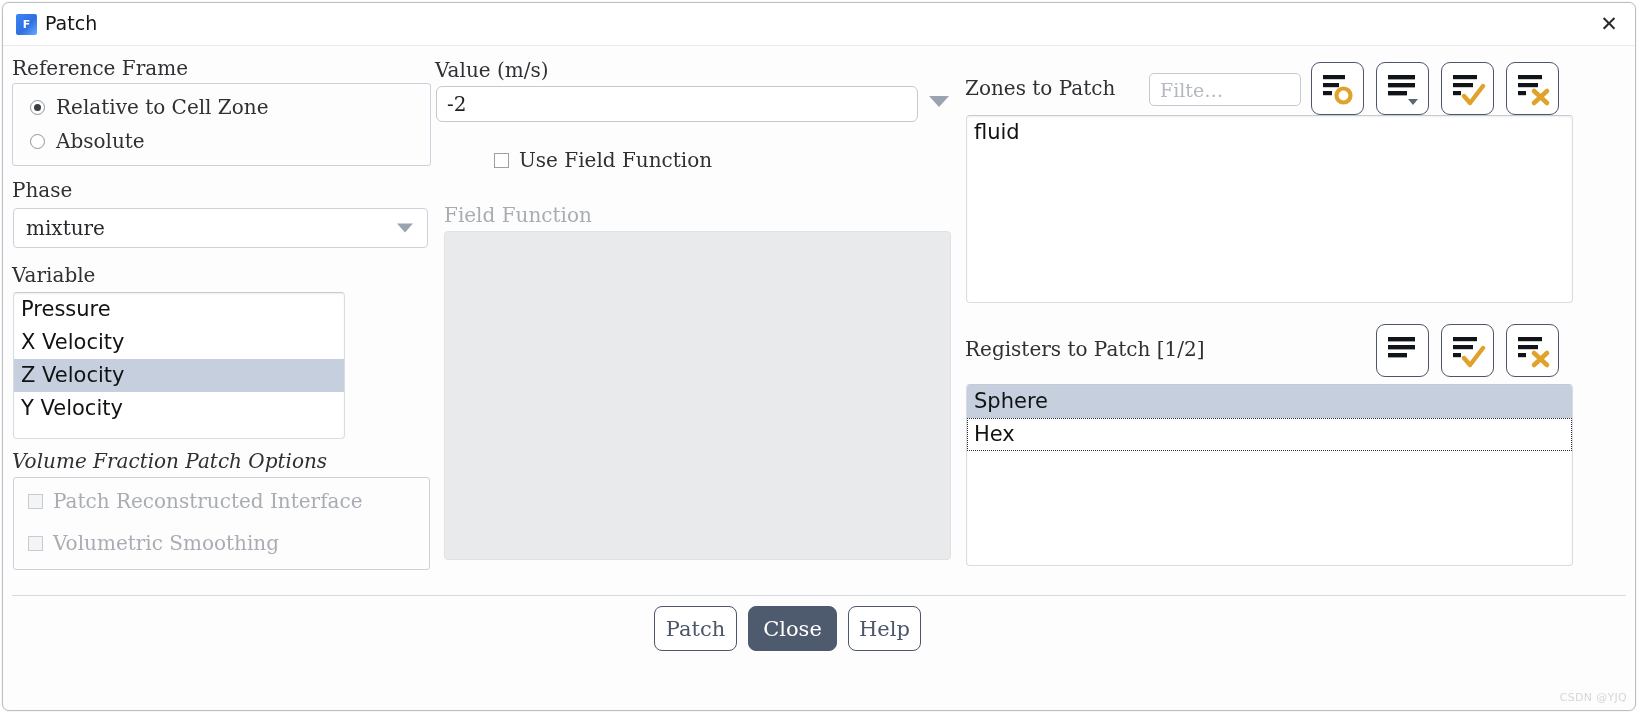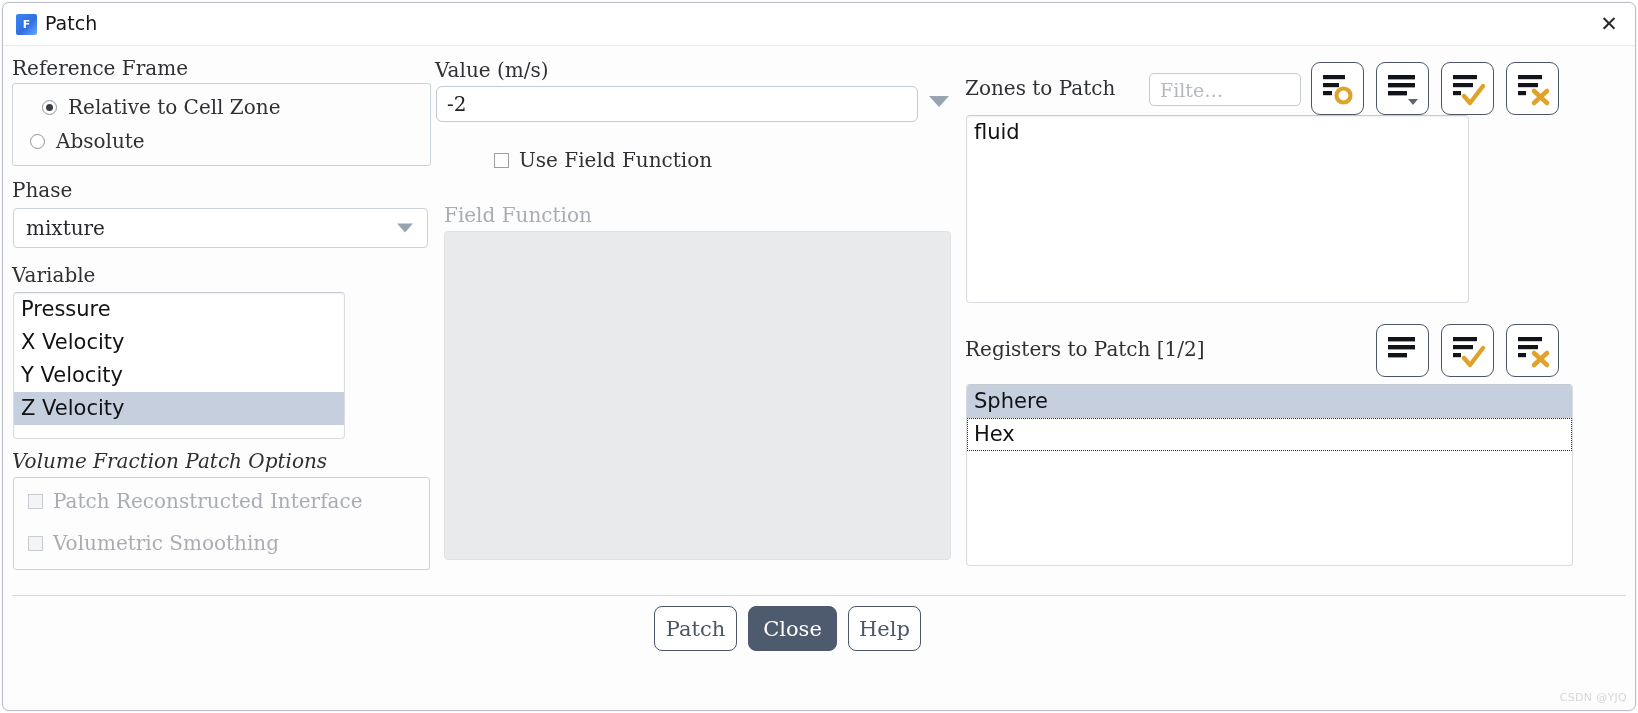--- a/index.html
+++ b/index.html
@@ -205,42 +205,42 @@
 <div class="window">
 
   <div class="titlebar">
     <div class="app-logo">F</div>
     <div class="title-text">Patch</div>
     <div class="close-btn">✕</div>
   </div>
 
   <div class="grp-label" style="left:9px; top:53px;">Reference Frame</div>
   <div class="panel" style="left:9px; top:80px; width:419px; height:83px;">
-    <div class="radio-row" style="left:29px; top:11px;">
+    <div class="radio-row" style="left:17px; top:11px;">
       <span class="radio on"></span>
       <span>Relative to Cell Zone</span>
     </div>
     <div class="radio-row" style="left:17px; top:45px;">
       <span class="radio"></span>
       <span>Absolute</span>
     </div>
   </div>
 
   <div class="grp-label" style="left:9px; top:175px;">Phase</div>
   <div class="combo" style="left:10px; top:205px; width:415px; height:40px;">
     <span class="val">mixture</span>
     <span class="caret"></span>
   </div>
 
   <div class="grp-label" style="left:9px; top:260px;">Variable</div>
   <div class="listbox sunken" style="left:10px; top:289px; width:332px; height:147px;">
     <div class="lrow">Pressure</div>
     <div class="lrow">X Velocity</div>
+    <div class="lrow sel">Z Velocity</div>
     <div class="lrow">Y Velocity</div>
-    <div class="lrow sel">Z Velocity</div>
   </div>
 
   <div class="grp-label" style="left:9px; top:446px;font-style:italic;">Volume Fraction Patch Options</div>
   <div class="panel" style="left:10px; top:474px; width:417px; height:93px;">
     <div class="chk-row dim" style="left:14px; top:11px;">
       <span class="chk dim"></span>
       <span>Patch Reconstructed Interface</span>
     </div>
     <div class="chk-row dim" style="left:14px; top:53px;">
       <span class="chk dim"></span>
@@ -291,21 +291,21 @@
   </div>
   <div class="iconbtn" style="left:1503px; top:59px;">
     <svg width="35" height="35" viewBox="0 0 35 35">
       <rect x="2" y="3" width="24" height="4.2" fill="#111418"></rect>
       <rect x="2" y="11" width="20" height="4.2" fill="#111418"></rect>
       <rect x="2" y="19" width="8" height="4.2" fill="#111418"></rect>
       <path d="M18 19 L31 31 M31 19 L18 31" fill="none" stroke="#e0a22a" stroke-width="4.6" stroke-linecap="round"></path>
     </svg>
   </div>
 
-  <div class="listbox sunken" style="left:963px; top:112px; width:503px; height:188px;">
+  <div class="listbox sunken" style="left:963px; top:112px; width:607px; height:188px;">
     <div class="lrow">fluid</div>
   </div>
 
   <div class="grp-label" style="left:962px; top:334px;">Registers to Patch [1/2]</div>
 
   <div class="iconbtn" style="left:1373px; top:321px;">
     <svg width="35" height="35" viewBox="0 0 35 35">
       <rect x="2" y="3" width="27" height="4.4" fill="#111418"></rect>
       <rect x="2" y="11" width="27" height="4.4" fill="#111418"></rect>
       <rect x="2" y="19" width="19" height="4.4" fill="#111418"></rect>

